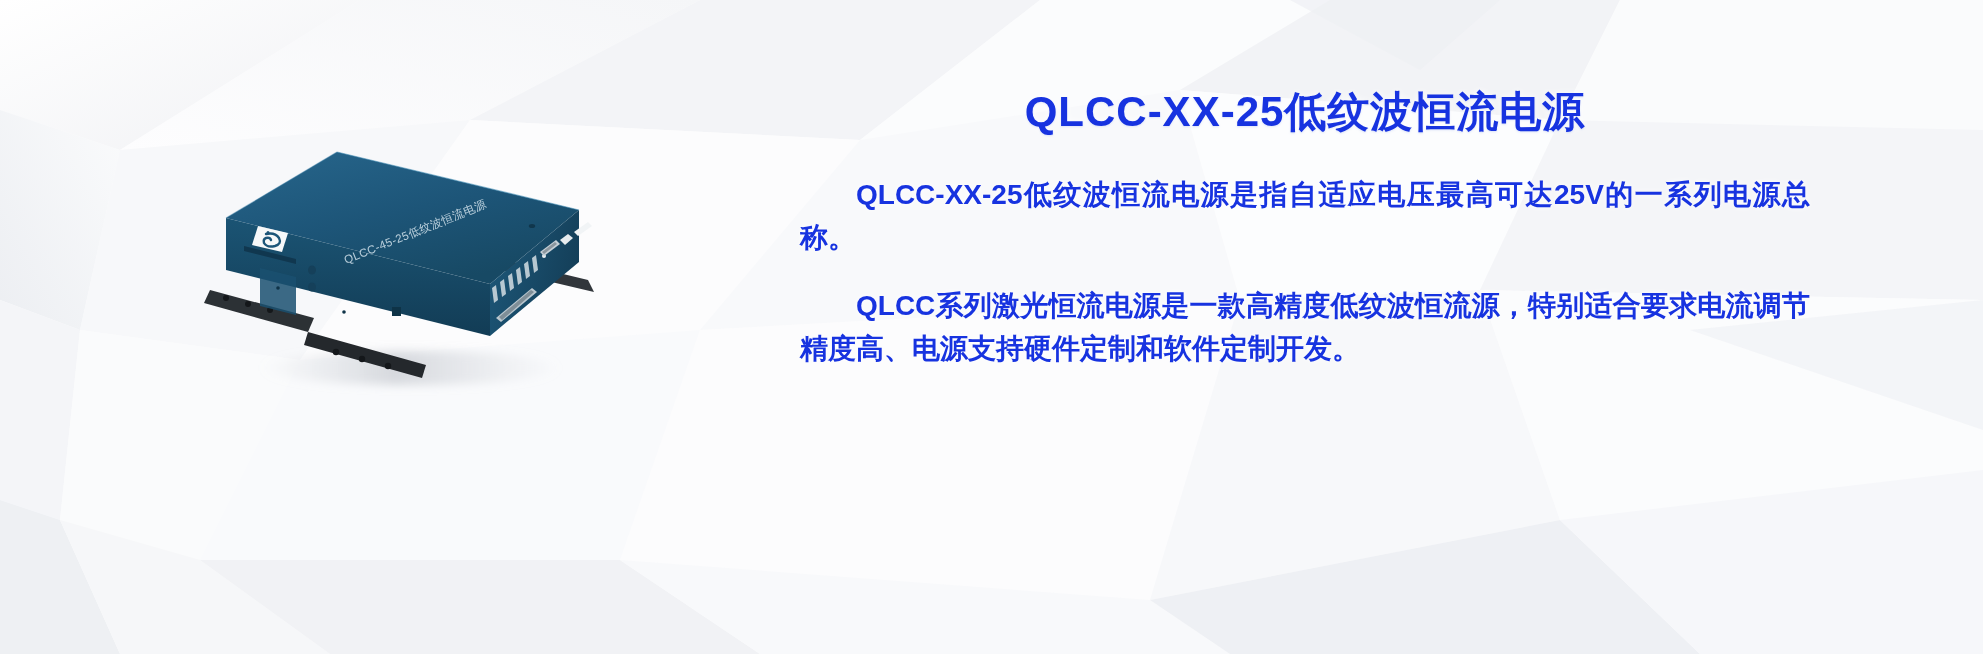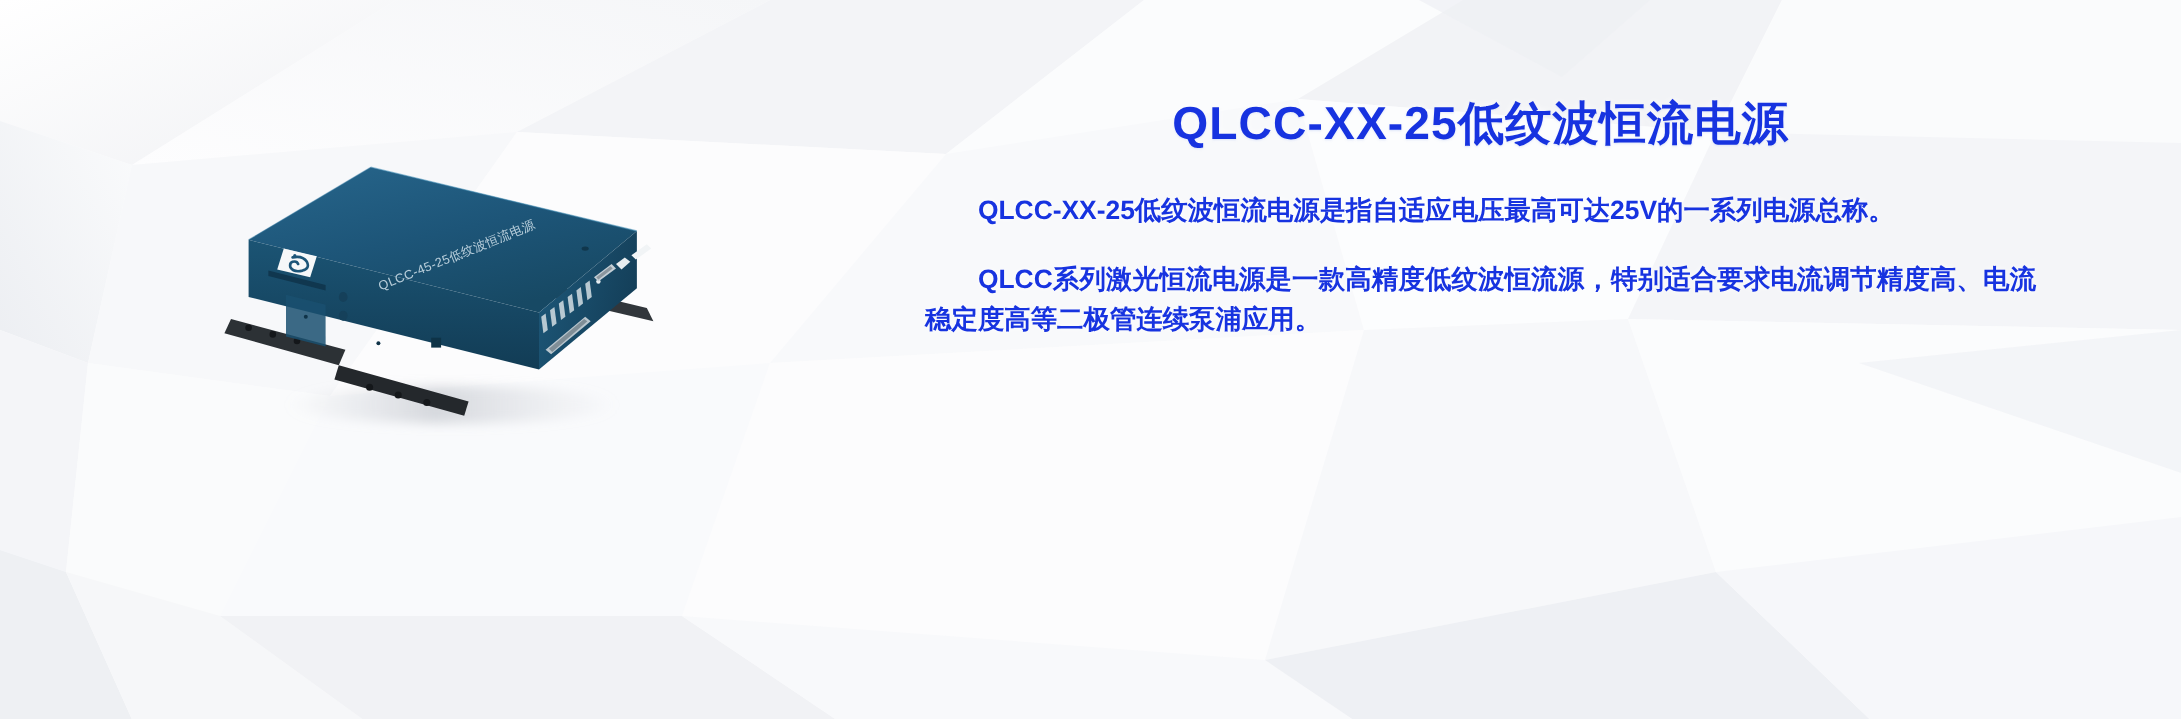--- a/index.html
+++ b/index.html
@@ -24,35 +24,34 @@
     left:196px; top:140px;
     width:420px; height:260px;
   }
   #product-svg{ width:100%; height:100%; display:block; }
 
   
   #content{
     position:absolute;
     left:800px; top:88px;
     width:1010px;
-    margin-left:41px;
   }
   #product-title{
     color:#1733e0;
     font-size:42px;
     font-weight:700;
     letter-spacing:1px;
     text-align:center;
     line-height:1.15;
     text-shadow:0 0 7px rgba(255,255,255,.95), 0 1px 2px rgba(120,150,230,.35);
     white-space:nowrap;
   }
   .para{
     color:#1733e0;
-    font-size:24px;
+    font-size:28px;
     font-weight:700;
     line-height:1.52;
     text-align:justify;
     text-justify:inter-ideograph;
     text-indent:2em;
     margin-top:26px;
     text-shadow:0 0 6px rgba(255,255,255,.9);
   }
   #para-1{ margin-top:38px; }
   #para-3{ margin-top:30px; }
@@ -201,17 +200,17 @@
       <circle cx="82" cy="148" r="1.8" fill="#0f3348"></circle>
       <circle cx="148" cy="172" r="1.8" fill="#0f3348"></circle>
     </svg>
   </div>
 
   <div id="content">
     <h1 id="product-title">QLCC-XX-25低纹波恒流电源</h1>
 
     <p class="para" id="para-1">QLCC-XX-25低纹波恒流电源是指自适应电压最高可达25V的一系列电源总称。</p>
 
-    <p class="para" id="para-2">QLCC系列激光恒流电源是一款高精度低纹波恒流源，特别适合要求电流调节精度高、电流稳定度高等二极管连续泵浦应用。</p>
+    <p class="para" id="para-2">QLCC系列激光恒流电源是一款高精度低纹波恒流源，特别适合要求电流调节精度高、电源支持硬件定制和软件定制开发。</p>
 
   </div>
 
 </div>
 
 </body></html>

